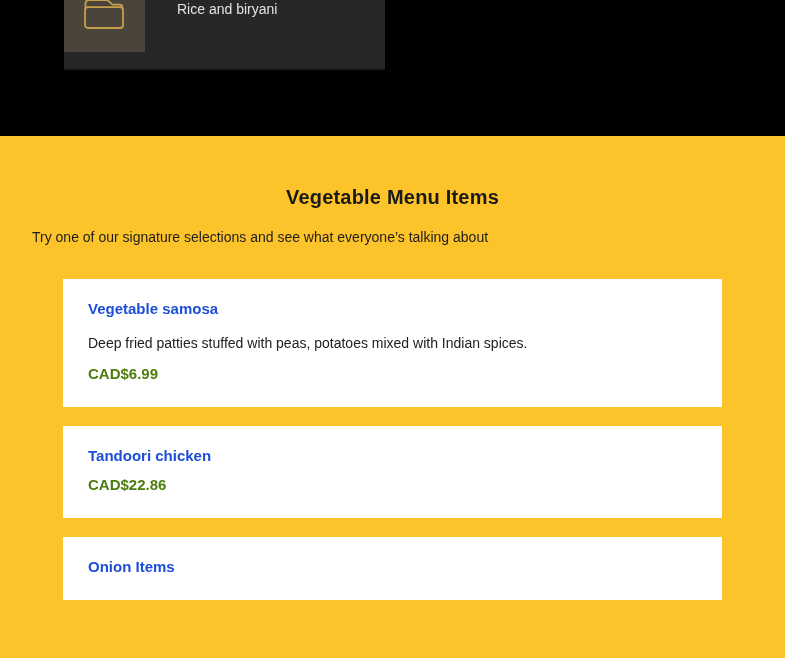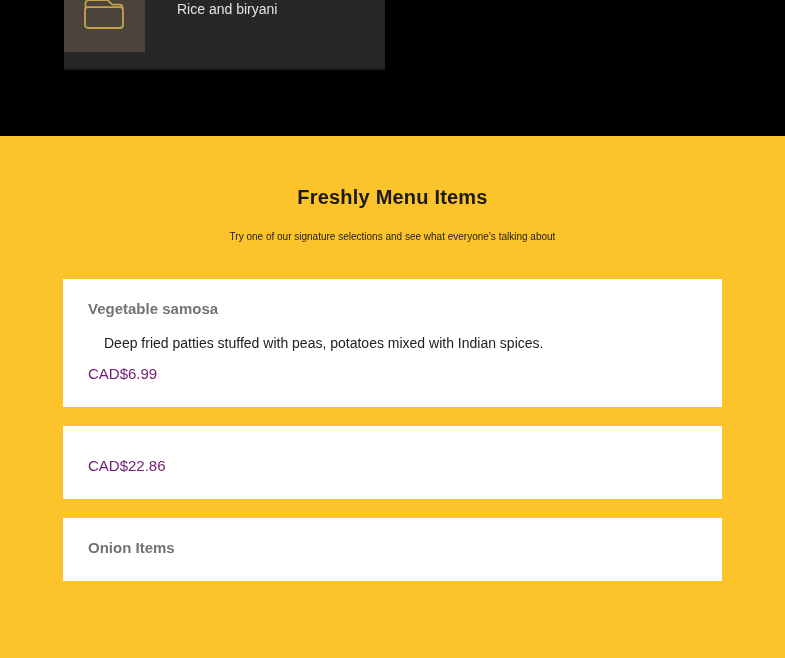--- a/index.html
+++ b/index.html
@@ -62,83 +62,83 @@
   .featured-title {
     font-size: 20px;
     line-height: 26px;
     font-weight: 700;
     color: #1a1a1a;
     text-align: center;
     letter-spacing: 0.2px;
   }
   .featured-subtitle {
     margin-top: 17px;
-    font-size: 10px;
+    font-size: 14px;
     line-height: 20px;
     color: #1e1e1e;
-    text-align: center;
+    margin-left: 32px;
   }
   .cards {
     width: 659px;
     margin: 32px auto 0;
   }
   .card {
     background: #ffffff;
     padding: 20px 25px 24px;
     margin-bottom: 19px;
   }
   .item-name {
     font-size: 15px;
     line-height: 19px;
     font-weight: 700;
-    color: #737373;
+    color: #1d4ed8;
   }
   .item-desc {
     margin-top: 14px;
     font-size: 14px;
     line-height: 22px;
     color: #212121;
-    margin-left: 16px;
   }
   .item-price {
     margin-top: 10px;
     font-size: 15px;
     line-height: 19px;
-    font-weight: 400;
-    color: #701a75;
+    font-weight: 700;
+    color: #4d7c0f;
   }
 </style>
 </head>
 <body>
 
 <div class="hero">
   <div class="category-card">
     <div class="icon-tile">
       <svg class="folder-svg" width="40" height="30" viewBox="0 0 40 30" fill="none" stroke="#c6a04c" stroke-width="1.8" stroke-linejoin="round" stroke-linecap="round">
         <path d="M1.5 9 V4.2 a3 3 0 0 1 3 -3 h19 l5 4.5 h7 a3 3 0 0 1 3 3 v0.3"></path>
         <rect x="1" y="8.2" width="38" height="20.8" rx="3"></rect>
       </svg>
     </div>
     <span class="category-label">Rice and biryani</span>
   </div>
 </div>
 
 <div class="featured">
-  <h2 class="featured-title">Freshly Menu Items</h2>
+  <h2 class="featured-title">Vegetable Menu Items</h2>
   <p class="featured-subtitle">Try one of our signature selections and see what everyone’s talking about</p>
 
   <div class="cards">
 
     <div class="card">
       <div class="item-name">Vegetable samosa</div>
       <div class="item-desc">Deep fried patties stuffed with peas, potatoes mixed with Indian spices.</div>
       <div class="item-price">CAD$6.99</div>
     </div>
 
     <div class="card">
+      <div class="item-name">Tandoori chicken</div>
       <div class="item-price">CAD$22.86</div>
     </div>
 
     <div class="card">
       <div class="item-name">Onion Items</div>
     </div>
 
   </div>
 </div>
 

